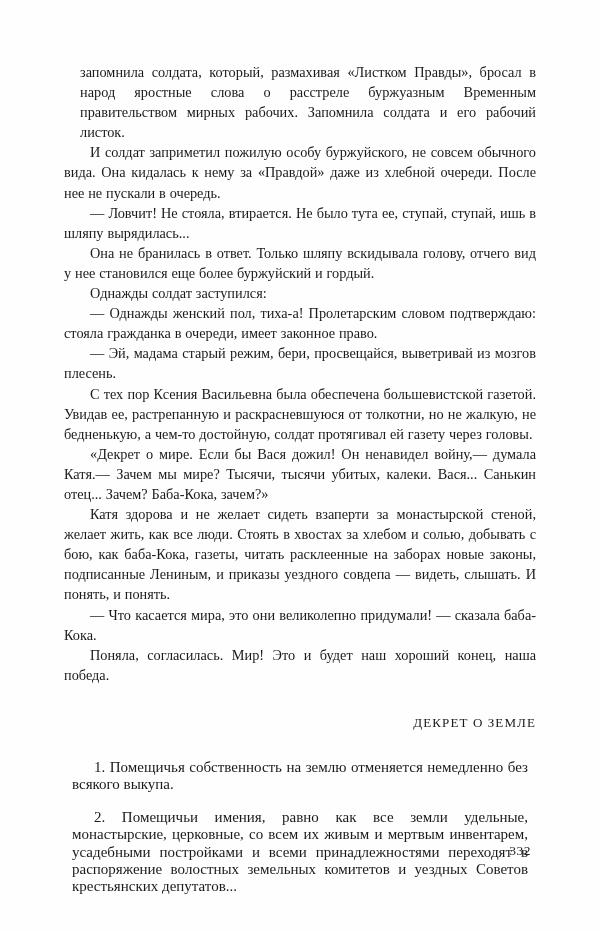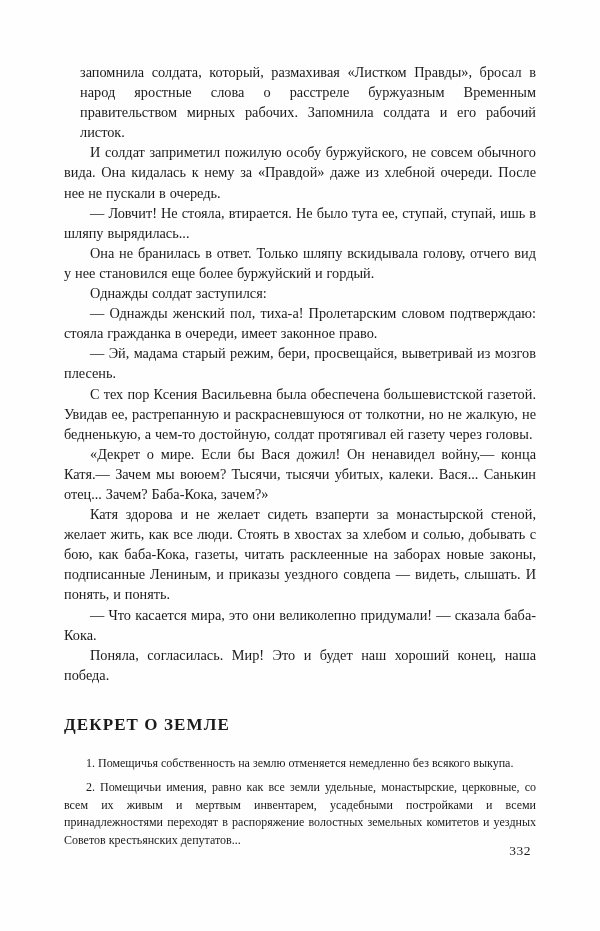--- a/index.html
+++ b/index.html
@@ -39,29 +39,29 @@
     word-spacing: 0.02em;
   }
   p.body-par.no-indent {
     text-indent: 0;
     margin-left: 16px;
   }
   .section-title {
     margin: 0;
     padding-top: 30px;
     padding-bottom: 13px;
-    text-align: left;
-    font-size: 17px;
-    font-weight: bold;
+    text-align: right;
+    font-size: 13px;
+    font-weight: normal;
     letter-spacing: 1.1px;
     text-indent: 0;
   }
   p.decree-item {
-    margin: 0;
-    font-size: 12px;
+    margin: 8px;
+    font-size: 15px;
     line-height: 17.4px;
     text-align: justify;
     text-indent: 22px;
     padding-top: 7px;
   }
   .page-number {
     position: absolute;
     left: 0;
     top: 843px;
     width: 531px;
@@ -77,21 +77,21 @@
   <div class="text-column">
 
     <p class="body-par no-indent">запомнила солдата, который, размахивая «Листком Правды», бросал в народ яростные слова о расстреле буржуазным Временным правительством мирных рабочих. Запомнила солдата и его рабочий листок.</p>
     <p class="body-par">И солдат заприметил пожилую особу буржуйского, не совсем обычного вида. Она кидалась к нему за «Правдой» даже из хлебной очереди. После нее не пускали в очередь.</p>
     <p class="body-par">— Ловчит! Не стояла, втирается. Не было тута ее, ступай, ступай, ишь в шляпу вырядилась...</p>
     <p class="body-par">Она не бранилась в ответ. Только шляпу вскидывала голову, отчего вид у нее становился еще более буржуйский и гордый.</p>
     <p class="body-par">Однажды солдат заступился:</p>
     <p class="body-par">— Однажды женский пол, тиха-а! Пролетарским словом подтверждаю: стояла гражданка в очереди, имеет законное право.</p>
     <p class="body-par">— Эй, мадама старый режим, бери, просвещайся, выветривай из мозгов плесень.</p>
     <p class="body-par">С тех пор Ксения Васильевна была обеспечена большевистской газетой. Увидав ее, растрепанную и раскрасневшуюся от толкотни, но не жалкую, не бедненькую, а чем-то достойную, солдат протягивал ей газету через головы.</p>
-    <p class="body-par">«Декрет о мире. Если бы Вася дожил! Он ненавидел войну,— конца Катя.— Зачем мы воюем? Тысячи, тысячи убитых, калеки. Вася... Санькин отец... Зачем? Баба-Кока, зачем?»</p>
+    <p class="body-par">«Декрет о мире. Если бы Вася дожил! Он ненавидел войну,— думала Катя.— Зачем мы мире? Тысячи, тысячи убитых, калеки. Вася... Санькин отец... Зачем? Баба-Кока, зачем?»</p>
     <p class="body-par">Катя здорова и не желает сидеть взаперти за монастырской стеной, желает жить, как все люди. Стоять в хвостах за хлебом и солью, добывать с бою, как баба-Кока, газеты, читать расклеенные на заборах новые законы, подписанные Лениным, и приказы уездного совдепа — видеть, слышать. И понять, и понять.</p>
     <p class="body-par">— Что касается мира, это они великолепно придумали! — сказала баба-Кока.</p>
     <p class="body-par">Поняла, согласилась. Мир! Это и будет наш хороший конец, наша победа.</p>
 
     <p class="section-title">ДЕКРЕТ О ЗЕМЛЕ</p>
 
     <p class="decree-item">1. Помещичья собственность на землю отменяется немедленно без всякого выкупа.</p>
     <p class="decree-item">2. Помещичьи имения, равно как все земли удельные, монастырские, церковные, со всем их живым и мертвым инвентарем, усадебными постройками и всеми принадлежностями переходят в распоряжение волостных земельных комитетов и уездных Советов крестьянских депутатов...</p>
 
   </div>

